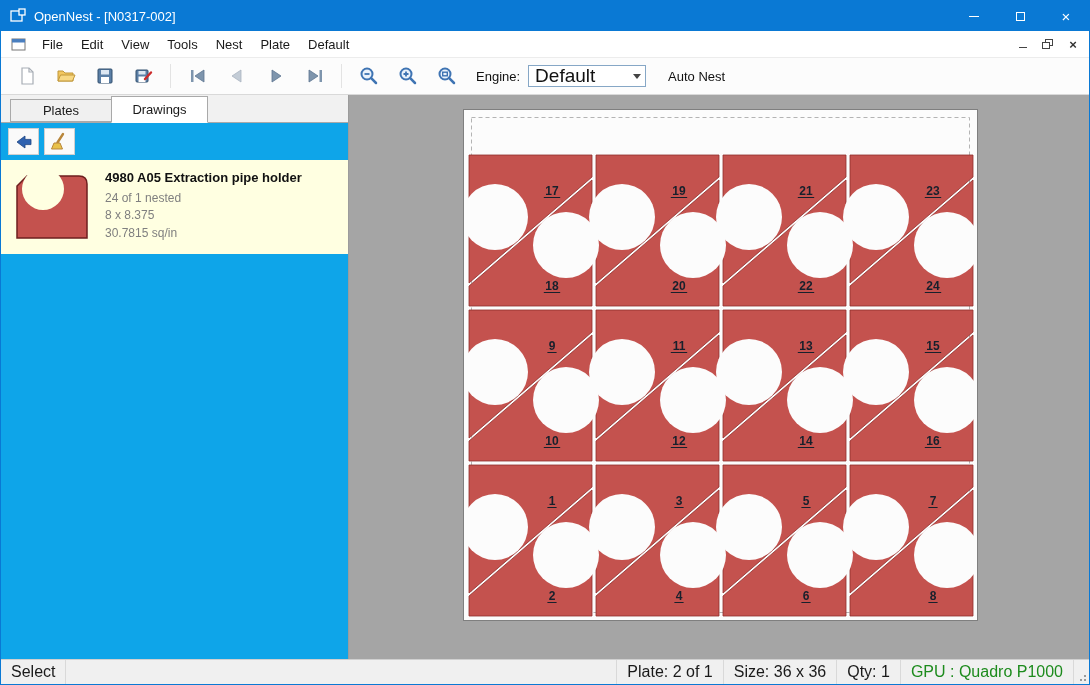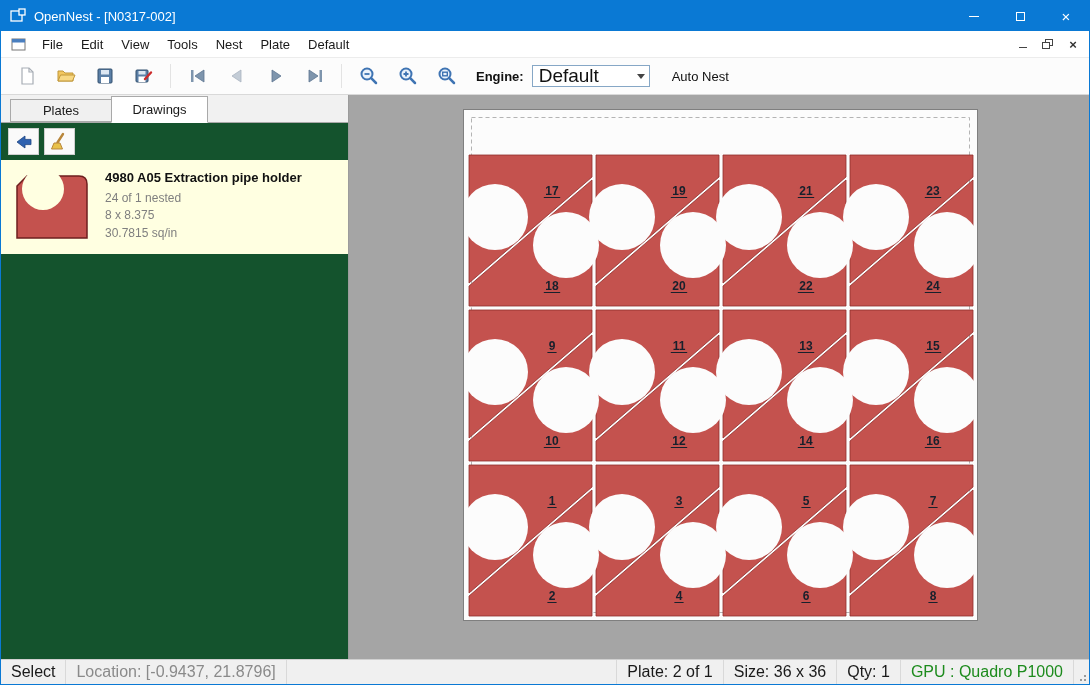--- a/index.html
+++ b/index.html
@@ -23,36 +23,36 @@
   .menubar .mdi-icon{margin:0 7px 0 10px;display:flex}
   .menu-item{padding:0 9px;height:100%;display:flex;align-items:center;cursor:default}
   .mdi-controls{margin-left:auto;display:flex;align-items:center;gap:3px;padding-right:5px}
   .mdi-btn{width:22px;height:20px;display:flex;align-items:center;justify-content:center;color:#333;background:none;border:0;font-size:13px}
   .g-mmin{display:inline-block;width:8px;height:1px;background:#444;margin-top:7px}
 
   
   .toolbar{height:37px;flex:none;background:#fcfcfc;border-bottom:1px solid #d9d9d9;display:flex;align-items:center;padding:0 6px}
   .tb-btn{width:39px;height:32px;display:flex;align-items:center;justify-content:center;background:none;border:0}
   .tb-sep{width:1px;height:24px;background:#e3e3e3;margin:0 7px;flex:none}
-  .engine-label{font-weight:bold;font-size:13px;margin:0 8px 0 10px;color:#111}
+  .engine-label{font-weight:normal;font-size:13px;margin:0 8px 0 10px;color:#111}
   .combo{width:118px;height:22px;border:1px solid #86a7c6;background:#fff;display:flex;align-items:center;font-size:19px}
   .combo-value{flex:1;padding-left:6px;color:#111}
   .combo-arrow{width:16px;display:flex;justify-content:center}
   .combo-arrow i{width:0;height:0;border-left:4px solid transparent;border-right:4px solid transparent;border-top:5px solid #444}
   .autonest{font-size:13px;margin-left:22px;color:#111}
 
   
   .main{flex:1;display:flex;min-height:0}
   .sidebar{width:348px;flex:none;display:flex;flex-direction:column;background:#fff;border-right:1px solid #9c9c9c}
   .tabstrip{height:27px;flex:none;background:#f1f1f1;display:flex;align-items:flex-end;padding-left:9px}
   .tab{display:flex;align-items:center;justify-content:center;font-size:13px;border:1px solid #a9a9a9;background:#f0f0f0;height:23px;margin-right:-1px;color:#1a1a1a;position:relative}
   .tab-plates{width:102px}
   .tab-drawings{width:97px}
   .tab.active{background:#fff;height:27px;border-bottom:1px solid #fff;margin-bottom:-1px;z-index:3}
-  .panel{flex:1;border-top:1px solid #a9a9a9;background:#14532d;display:flex;flex-direction:column;min-height:0}
+  .panel{flex:1;border-top:1px solid #a9a9a9;background:#0ea5e9;display:flex;flex-direction:column;min-height:0}
   .panel-toolbar{display:flex;gap:5px;padding:5px 7px}
   .pt-btn{width:31px;height:27px;border:1px solid #cfcfcf;background:#fafafa;display:flex;align-items:center;justify-content:center}
   .item{display:flex;background:var(--item-bg);padding:8px 10px;align-items:flex-start}
   .thumb{margin-right:12px;flex:none}
   .item-title{font-weight:bold;font-size:13px;color:#111;margin:2px 0 5px}
   .item-line{font-size:12px;color:#7f7f7f;line-height:1.45}
 
   .canvas{flex:1;position:relative;background:var(--canvas-bg);overflow:hidden}
   .plate{position:absolute;left:114px;top:14px;width:515px;height:512px;background:var(--plate-bg);border:1px solid #7f7f7f}
   .plate-dashed{fill:none;stroke:#b4b4b4;stroke-width:1;stroke-dasharray:4 3}
@@ -356,21 +356,20 @@
               <text x="469" y="490" text-anchor="middle" class="part-num">8</text>
               <line x1="464.4" x2="473.6" y1="492.5" y2="492.5" class="part-underline"></line>
             </g>
           </svg>
       </div>
     </div>
   </div>
 
   <div class="statusbar">
     <div class="sb-cell">Select</div>
-    <div class="sb-cell sb-loc">Location: [-0.9437, 21.8796]</div>
     <div class="sb-spring"></div>
     <div class="sb-cell sb-r">Plate: 2 of 1</div>
     <div class="sb-cell sb-r">Size: 36 x 36</div>
     <div class="sb-cell sb-r">Qty: 1</div>
     <div class="sb-cell sb-r sb-gpu">GPU : Quadro P1000</div>
     <div class="sb-grip">
       <svg width="10" height="10" viewBox="0 0 10 10">
         <rect x="7" y="7" width="2" height="2" fill="#9a9a9a"></rect>
         <rect x="7" y="3" width="2" height="2" fill="#9a9a9a"></rect>
         <rect x="3" y="7" width="2" height="2" fill="#9a9a9a"></rect>

